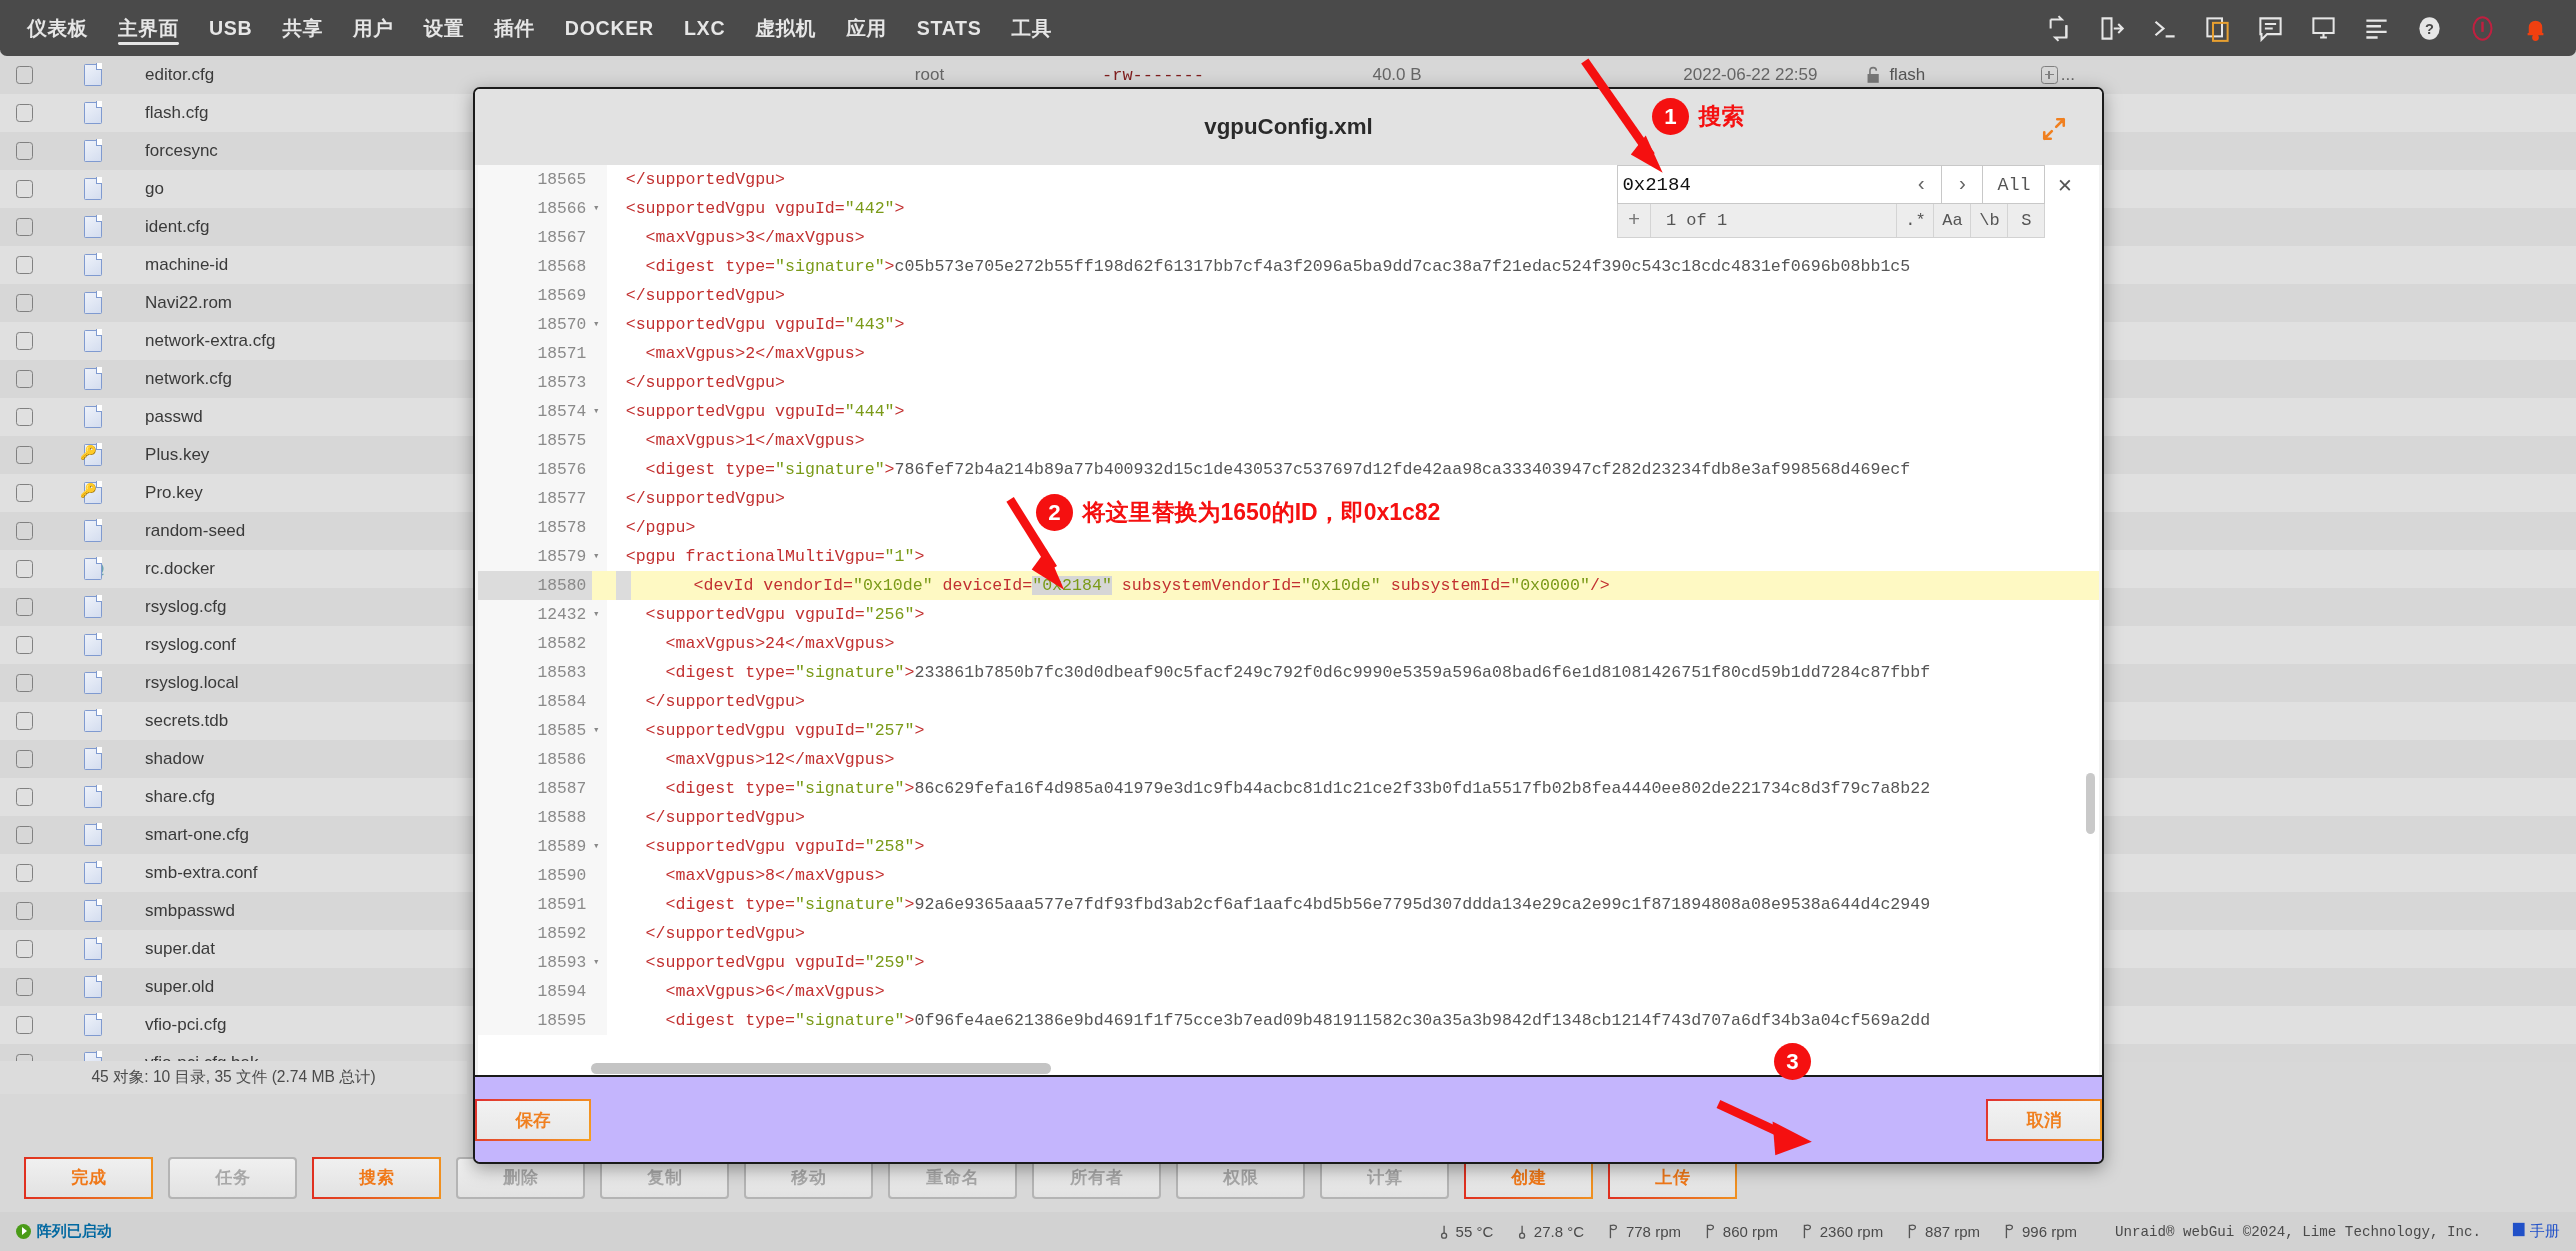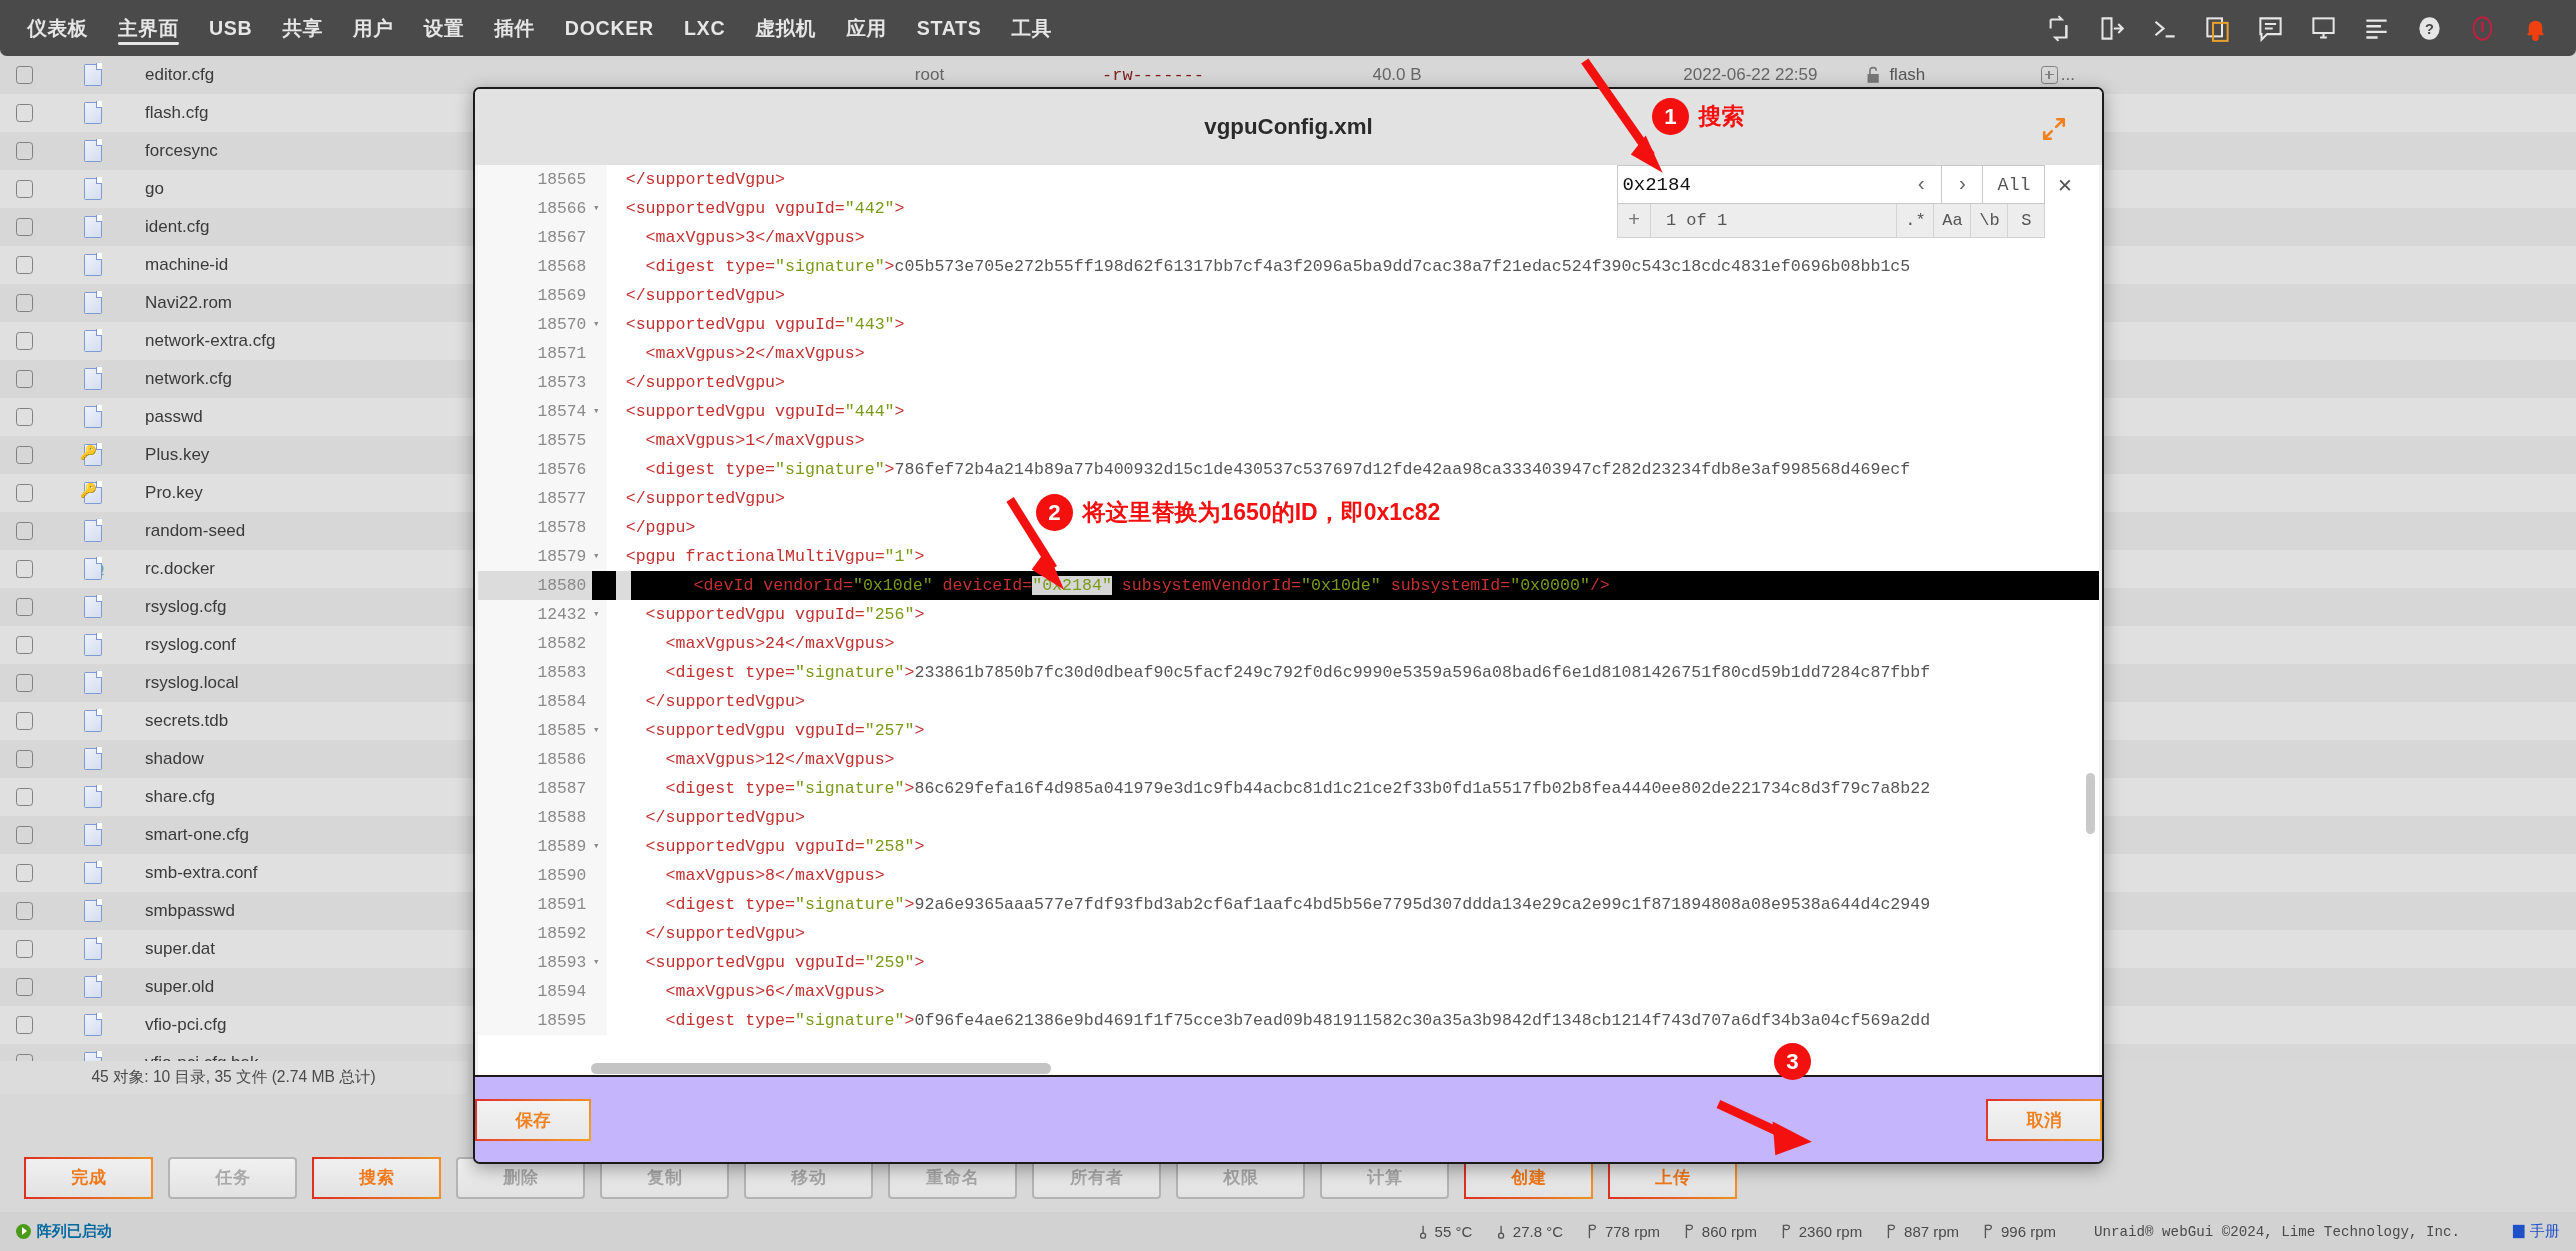--- a/index.html
+++ b/index.html
@@ -123,21 +123,21 @@
     width: 15px; height: 15px; border-radius: 50%;
     background: #4a9b18; position: relative;
   }
   .playdot::after {
     content:""; position:absolute; left: 5.4px; top: 3.4px;
     border-left: 5.4px solid #fff; border-top: 4.1px solid transparent; border-bottom: 4.1px solid transparent;
   }
   #sensors { margin-left: auto; display: flex; align-items: center; gap: 23px; font-size: 15px; }
   .sensor { display: flex; align-items: center; gap: 5.4px; white-space: nowrap; }
   .copyright { font-family: "Liberation Mono", monospace; font-size: 14.2px; color: #4a4a4a; margin-left: 15px;}
-  #manual { color: #2050c8; display: flex; align-items: center; gap: 4.1px; margin-left: 29px; cursor: pointer; }
+  #manual { color: #2050c8; display: flex; gap: 4.1px; margin-left: 8px; cursor: pointer; }
 
   
   #modal {
     position: absolute; left: 473px; top: 87px; width: 1631px; height: 1077px;
     background: #f2f2f2; border: 2.7px solid #1a1a1a; border-radius: 6.8px;
     overflow: hidden; box-shadow: 0 4.1px 17.6px rgba(0,0,0,.35);
   }
   #modalhead {
     height: 76px; background: #e2e2e2;
     display: flex; align-items: center; justify-content: center;
@@ -184,21 +184,21 @@
     font-size: 17px; color: #555; border-left: 0.7px solid #d4d4d4; cursor: pointer;
   }
 
   
   #editor {
     position: absolute; left: 2.7px; top: 76px; right: 2.7px; bottom: 87px;
     background: #fff; overflow: hidden;
     font-family: "Liberation Mono", monospace; font-size: 16.6px;
   }
   .cline { display: flex; height: 29px; align-items: center; white-space: pre; }
-  .cline.sel { background: #000000; gap: 24px; }
+  .cline.sel { background: #fef9c3; gap: 24px; }
   .gutter {
     width: 114px; text-align: right; padding-right: 5.4px; color: #8a8a8a;
     flex-shrink: 0; background: #f7f7f7; height: 29px; line-height: 29px;
     font-size: 16.3px;
   }
   .cline.sel .gutter { background: #dcdcdc; }
   .fold-t { width: 15px; color: #888; font-size: 10.8px; flex-shrink: 0; background: #f7f7f7;
             height: 29px; line-height: 29px; text-align: left; padding-left: 1.4px;}
   .cline.sel .fold-t { background: #dcdcdc; }
   .ctext { padding-left: 19px; overflow: hidden; }

